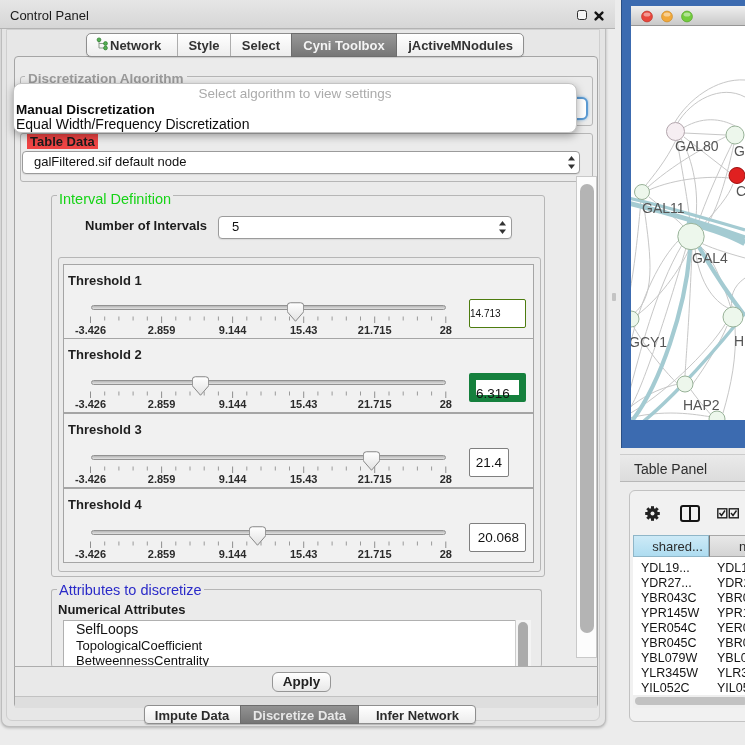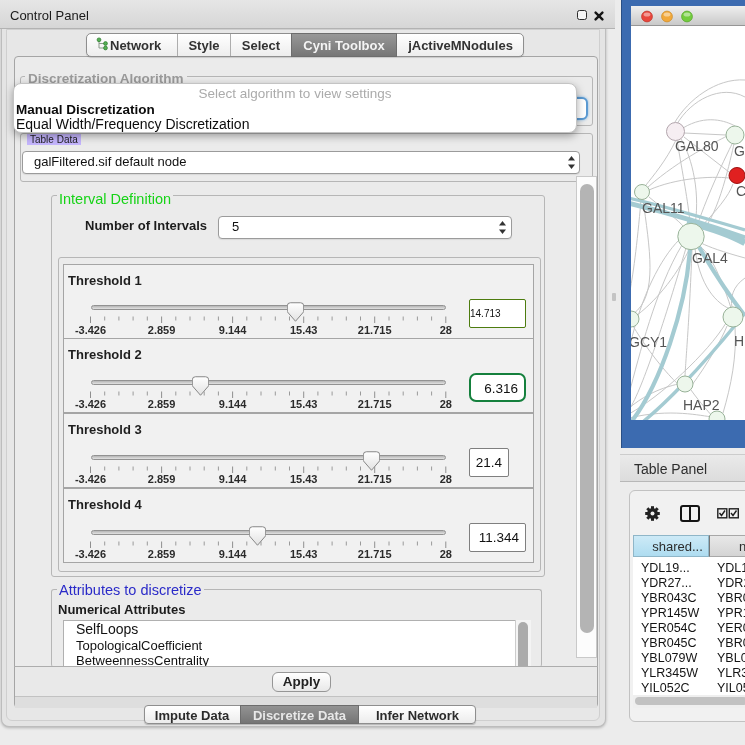--- a/index.html
+++ b/index.html
@@ -38,21 +38,21 @@
 <div style="position:absolute;left:177px;top:38px;width:54px;text-align:center;font-size:13px;font-weight:bold;color:#323232">Style</div>
 <div style="position:absolute;left:231px;top:38px;width:60px;text-align:center;font-size:13px;font-weight:bold;color:#323232">Select</div>
 <div style="position:absolute;left:291px;top:38px;width:106px;text-align:center;font-size:13px;font-weight:bold;color:#f4f4f4">Cyni Toolbox</div>
 <div style="position:absolute;left:397px;top:38px;width:127px;text-align:center;font-size:13px;font-weight:bold;color:#323232">jActiveMNodules</div>
 
 <div class="fs" style="left:20px;top:76px;width:573px;height:50px"></div>
 <div style="position:absolute;left:25px;top:70.5px;font-size:13.5px;font-weight:bold;color:#9a9a9a;background:#ebebeb;padding:0 3px">Discretization Algorithm</div>
 <div style="position:absolute;left:569px;top:97px;width:19px;height:23px;background:#fff;border:2.5px solid #5b9ad2;border-radius:6px;box-shadow:0 0 3px #7db4e2"></div>
 
 <div class="fs" style="left:20px;top:133px;width:573px;height:49px"></div>
-<div style="position:absolute;left:27px;top:134px;font-size:10px;font-weight:normal;color:#1c1c1c;background:#c4b5fd;padding:0 3px">Table Data</div>
+<div style="position:absolute;left:27px;top:134px;font-size:13px;font-weight:bold;color:#1c1c1c;background:#ef4444;padding:0 3px">Table Data</div>
 <div class="combo" style="left:22px;top:151px;width:558px;height:23px"></div>
 <div style="position:absolute;left:34px;top:154px;font-size:13px;color:#111">galFiltered.sif default node</div>
 <svg style="position:absolute;left:567px;top:155px;width:9px;height:15px" viewBox="0 0 9 15">
       <path d="M4.5,1 L8,5.5 L1,5.5 Z" fill="#333"></path>
       <path d="M4.5,14 L1,9.5 L8,9.5 Z" fill="#333"></path>
     </svg>
 
 <div class="fs" style="left:51px;top:195px;width:494px;height:382px"></div>
 <div class="fslab" style="left:57px;top:191px;color:#16d316;background:#ebebeb">Interval Definition</div>
 <div style="position:absolute;left:85px;top:218px;font-size:13px;font-weight:bold;color:#1c1c1c">Number of Intervals</div>
@@ -152,21 +152,21 @@
 <svg style="position:absolute;left:192.1px;top:376.0px;width:17px;height:20px" viewBox="0 0 17 20">
       <defs>
         <linearGradient id="thg2" x1="0" y1="0" x2="0" y2="1">
           <stop offset="0" stop-color="#ffffff"></stop>
           <stop offset="0.5" stop-color="#f0f0f0"></stop>
           <stop offset="1" stop-color="#e2e2e2"></stop>
         </linearGradient>
       </defs>
       <path d="M3.4,0.75 h10.2 a3.1,3.1 0 0 1 3.1,3.1 v5.9 l-8.2,9.5 l-8.2,-9.5 v-5.9 a3.1,3.1 0 0 1 3.1,-3.1 z" fill="url(#thg2)" stroke="#878787" stroke-width="1"></path>
     </svg>
-<div style="position:absolute;left:469px;top:373px;width:57px;height:29px;background:#fff;border:2px solid #15803d;border-radius:7px;box-sizing:border-box;font-size:13.5px;color:#111;text-align:right;line-height:27px;padding-right:6px">6.316</div>
+<div style="position:absolute;left:469px;top:373px;width:57px;height:29px;background:#fff;border:7px solid #15803d;border-radius:2px;box-sizing:border-box;font-size:13.5px;color:#111;text-align:left;line-height:27px;padding-right:6px">6.316</div>
 <div style="position:absolute;left:63px;top:413px;width:471px;height:75px;background:#f1f1f1;border:1px solid #a5a5a5;box-sizing:border-box"></div>
 <div style="position:absolute;left:68px;top:422px;font-size:13px;font-weight:bold;color:#1f1f1f">Threshold 3</div>
 <div style="position:absolute;left:90.5px;top:454.5px;width:355.3px;height:5px;background:linear-gradient(#b5b5b5,#e2e2e2);border:1px solid #929292;border-radius:3px;box-sizing:border-box"></div>
 <svg style="position:absolute;left:0;top:465.5px;width:560px;height:9px" viewBox="0 0 560 9">
       <line x1="90.5" y1="0.5" x2="90.5" y2="7" stroke="#8f8f8f" stroke-width="1"></line>
       <line x1="104.7" y1="0.5" x2="104.7" y2="4.5" stroke="#9a9a9a" stroke-width="1"></line>
       <line x1="118.9" y1="0.5" x2="118.9" y2="4.5" stroke="#9a9a9a" stroke-width="1"></line>
       <line x1="133.1" y1="0.5" x2="133.1" y2="4.5" stroke="#9a9a9a" stroke-width="1"></line>
       <line x1="147.3" y1="0.5" x2="147.3" y2="4.5" stroke="#9a9a9a" stroke-width="1"></line>
       <line x1="161.6" y1="0.5" x2="161.6" y2="7" stroke="#8f8f8f" stroke-width="1"></line>
@@ -248,21 +248,21 @@
 <svg style="position:absolute;left:249.0px;top:526.0px;width:17px;height:20px" viewBox="0 0 17 20">
       <defs>
         <linearGradient id="thg4" x1="0" y1="0" x2="0" y2="1">
           <stop offset="0" stop-color="#ffffff"></stop>
           <stop offset="0.5" stop-color="#f0f0f0"></stop>
           <stop offset="1" stop-color="#e2e2e2"></stop>
         </linearGradient>
       </defs>
       <path d="M3.4,0.75 h10.2 a3.1,3.1 0 0 1 3.1,3.1 v5.9 l-8.2,9.5 l-8.2,-9.5 v-5.9 a3.1,3.1 0 0 1 3.1,-3.1 z" fill="url(#thg4)" stroke="#878787" stroke-width="1"></path>
     </svg>
-<div style="position:absolute;left:469px;top:523px;width:57px;height:29px;background:#fff;border:1px solid #7f7f7f;border-radius:2px;box-sizing:border-box;font-size:13.5px;color:#111;text-align:right;line-height:27px;padding-right:6px">11.344</div>
+<div style="position:absolute;left:469px;top:523px;width:57px;height:29px;background:#fff;border:1px solid #7f7f7f;border-radius:2px;box-sizing:border-box;font-size:13.5px;color:#111;text-align:right;line-height:27px;padding-right:6px">20.068</div>
 
 <div class="fs" style="left:51px;top:589px;width:491px;height:78px;border-bottom:none"></div>
 <div class="fslab" style="left:57px;top:582px;color:#2a2ac8;background:#ebebeb">Attributes to discretize</div>
 <div style="position:absolute;left:58px;top:602px;font-size:13px;font-weight:bold;color:#1c1c1c">Numerical Attributes</div>
 <div style="position:absolute;left:63px;top:620px;width:468px;height:47px;background:#fff;border:1px solid #b0b0b0"></div>
 <div style="position:absolute;left:76px;top:621px;font-size:14px;color:#111">SelfLoops</div>
 <div style="position:absolute;left:76px;top:637.5px;font-size:13px;color:#111">TopologicalCoefficient</div>
 <div style="position:absolute;left:76px;top:652.5px;font-size:13px;color:#111">BetweennessCentrality</div>
 <div style="position:absolute;left:515px;top:620px;width:16px;height:47px;background:#f4f4f4;border-left:1px solid #ccc"></div>
 <div style="position:absolute;left:518px;top:622px;width:10px;height:60px;background:#ababab;border-radius:5px"></div>

